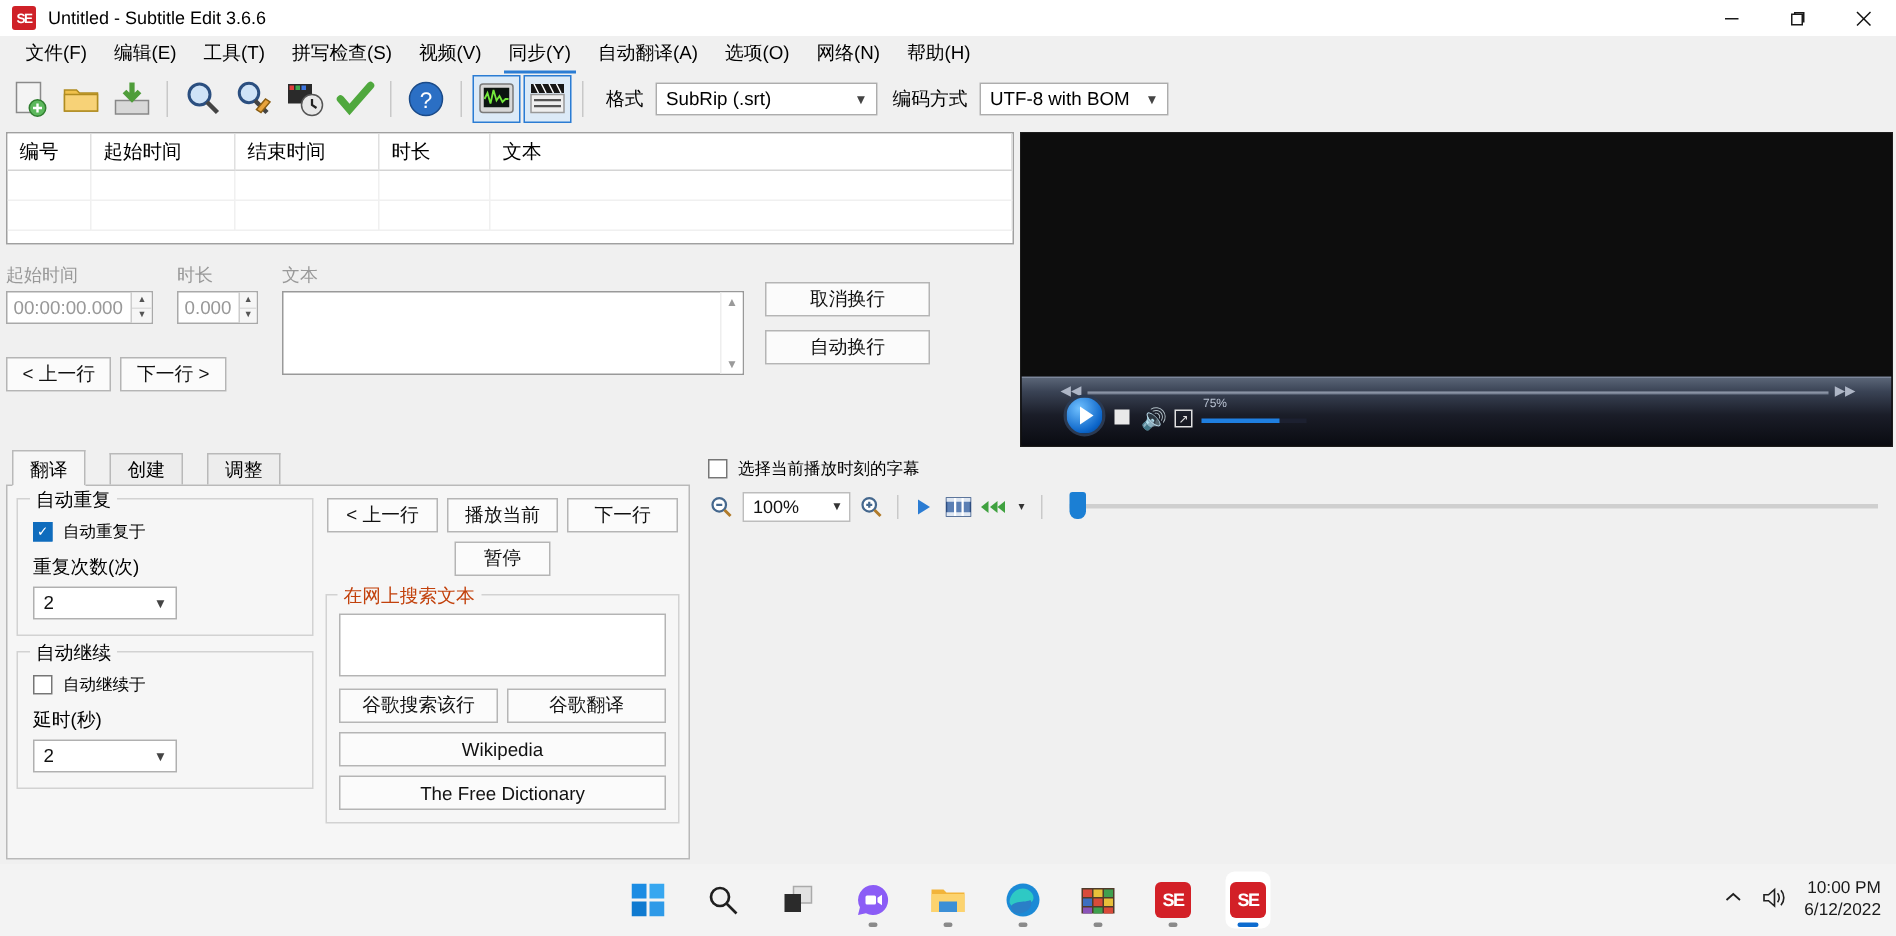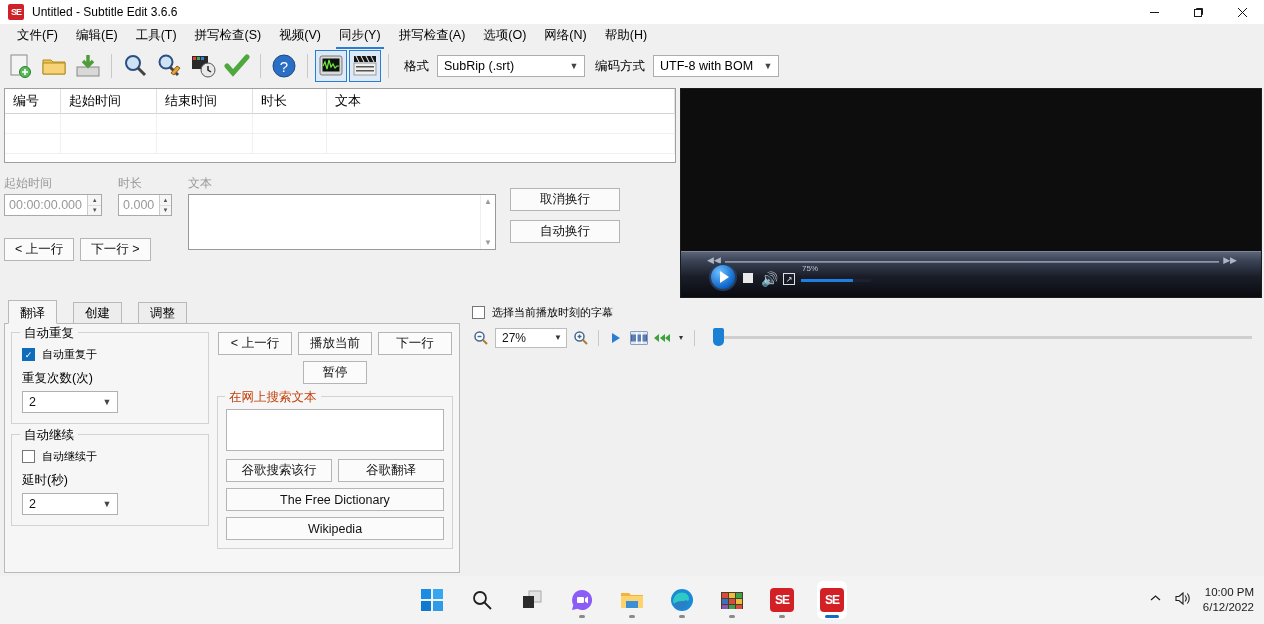--- a/index.html
+++ b/index.html
@@ -289,21 +289,21 @@
     </div>
   </div>
 
   <div class="menubar">
     <div class="menu-item">文件(F)</div>
     <div class="menu-item">编辑(E)</div>
     <div class="menu-item">工具(T)</div>
     <div class="menu-item">拼写检查(S)</div>
     <div class="menu-item">视频(V)</div>
     <div class="menu-item active">同步(Y)</div>
-    <div class="menu-item">拼写检查(A)</div>
+    <div class="menu-item">自动翻译(A)</div>
     <div class="menu-item">选项(O)</div>
     <div class="menu-item">网络(N)</div>
     <div class="menu-item">帮助(H)</div>
   </div>
 
   <div class="toolbar">
     <div class="tool">
       <svg width="26" height="26" viewBox="0 0 26 26">
         <rect x="4" y="2" width="16" height="20" fill="#f4f4f4" stroke="#8a8a8a"></rect>
         <circle cx="18" cy="19" r="5.5" fill="#5cb85c" stroke="#2f7d2f"></circle>
@@ -536,45 +536,45 @@
             </div>
 
             <div class="searchbox">
               <div class="gb-title">在网上搜索文本</div>
               <div class="search-input"></div>
               <div class="btnrow2">
                 <div class="btn">谷歌搜索该行</div>
                 <div class="btn">谷歌翻译</div>
               </div>
               <div class="btnfull">
+                <div class="btn">Wikipedia</div>
+              </div>
+              <div class="btnfull">
                 <div class="btn">The Free Dictionary</div>
-              </div>
-              <div class="btnfull">
-                <div class="btn">Wikipedia</div>
               </div>
             </div>
           </div>
         </div>
       </div>
 
       <div class="lower-right">
         <div class="lr-top">
           <div class="chk"></div>
           <div class="chk-label">选择当前播放时刻的字幕</div>
         </div>
         <div class="wave-bar">
           <div class="zicon">
             <svg width="16" height="16" viewBox="0 0 16 16">
               <circle cx="6.5" cy="6.5" r="4.5" fill="#fff" stroke="#45688e" stroke-width="1.5"></circle>
               <line x1="4.5" y1="6.5" x2="8.5" y2="6.5" stroke="#45688e" stroke-width="1.5"></line>
               <line x1="10" y1="10" x2="14" y2="14" stroke="#b07a2a" stroke-width="2"></line>
             </svg>
           </div>
           <div class="zoomcombo">
-            <span>27%</span>
+            <span>100%</span>
             <span class="caret">▼</span>
           </div>
           <div class="zicon">
             <svg width="16" height="16" viewBox="0 0 16 16">
               <circle cx="6.5" cy="6.5" r="4.5" fill="#fff" stroke="#45688e" stroke-width="1.5"></circle>
               <line x1="4.5" y1="6.5" x2="8.5" y2="6.5" stroke="#45688e" stroke-width="1.5"></line>
               <line x1="6.5" y1="4.5" x2="6.5" y2="8.5" stroke="#45688e" stroke-width="1.5"></line>
               <line x1="10" y1="10" x2="14" y2="14" stroke="#b07a2a" stroke-width="2"></line>
             </svg>
           </div>

